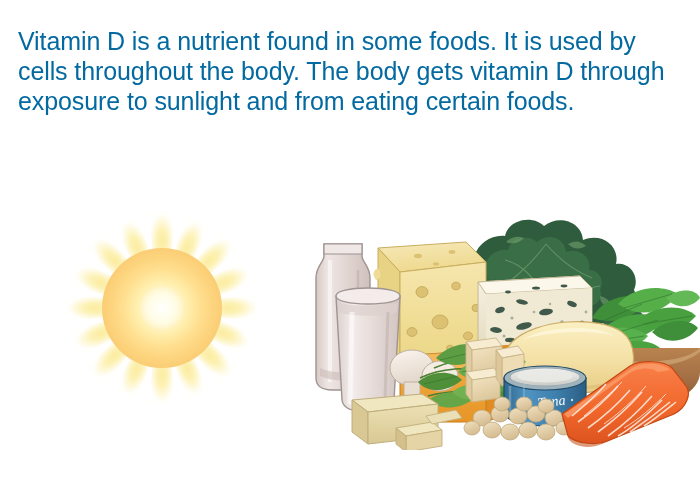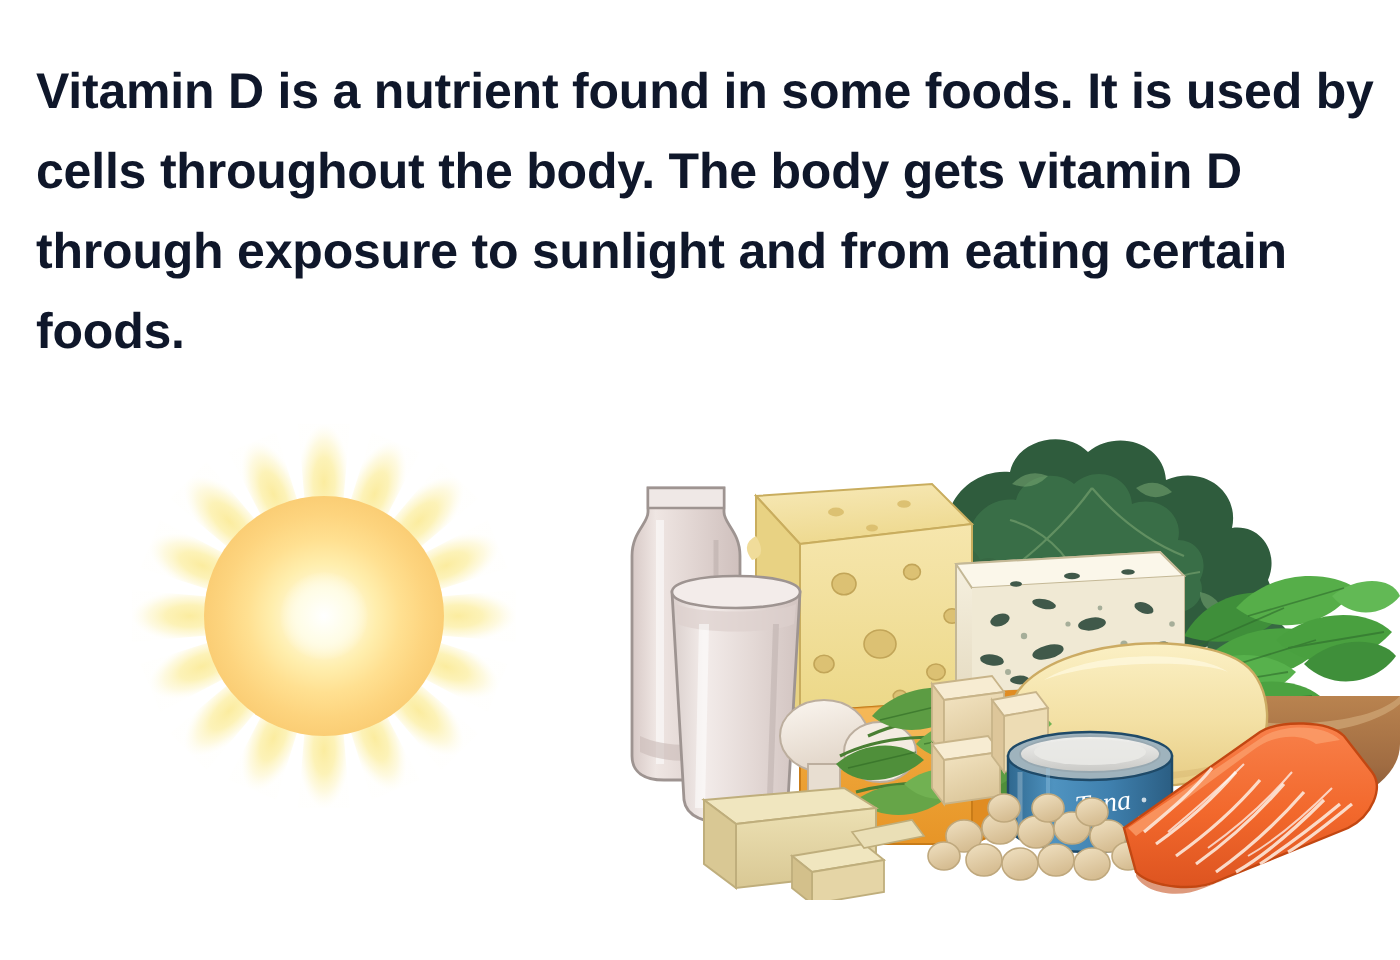--- a/index.html
+++ b/index.html
@@ -14,25 +14,24 @@
     width:700px; height:480px;
     background:#ffffff;
   }
 
   
   #caption {
     position:absolute;
     left:18px; top:26px;
     width:672px;
     font-size:25px;
-    line-height:40px;
-    color:#0f172a;
+    line-height:30px;
+    color:#0369a1;
     letter-spacing:-0.1px;
     white-space:pre-wrap;
-    font-weight:bold;
   }
 
   
   #illustrations {
     position:absolute;
     left:0; top:190px;
     width:700px; height:260px;
   }
 
   

